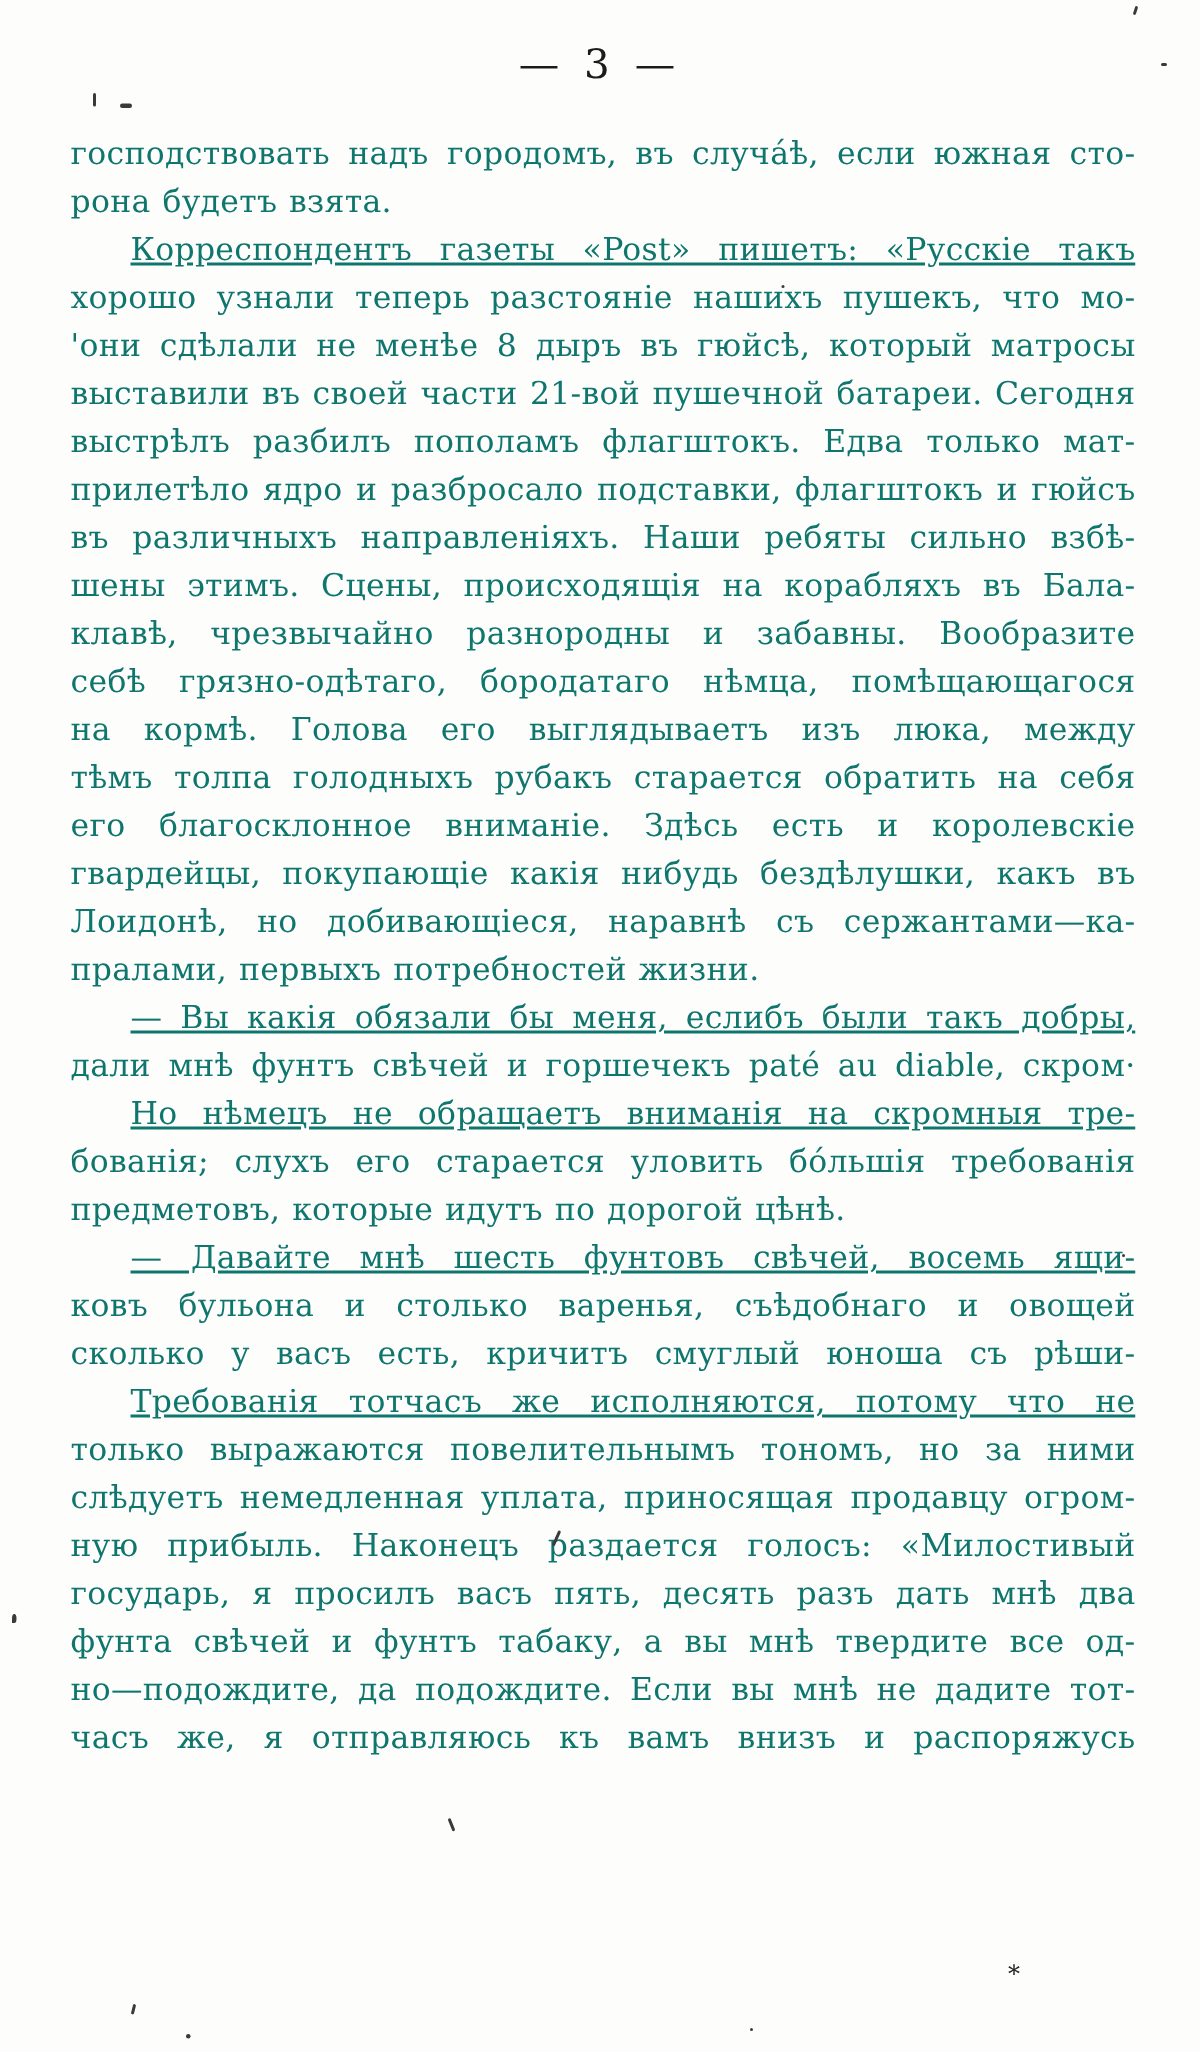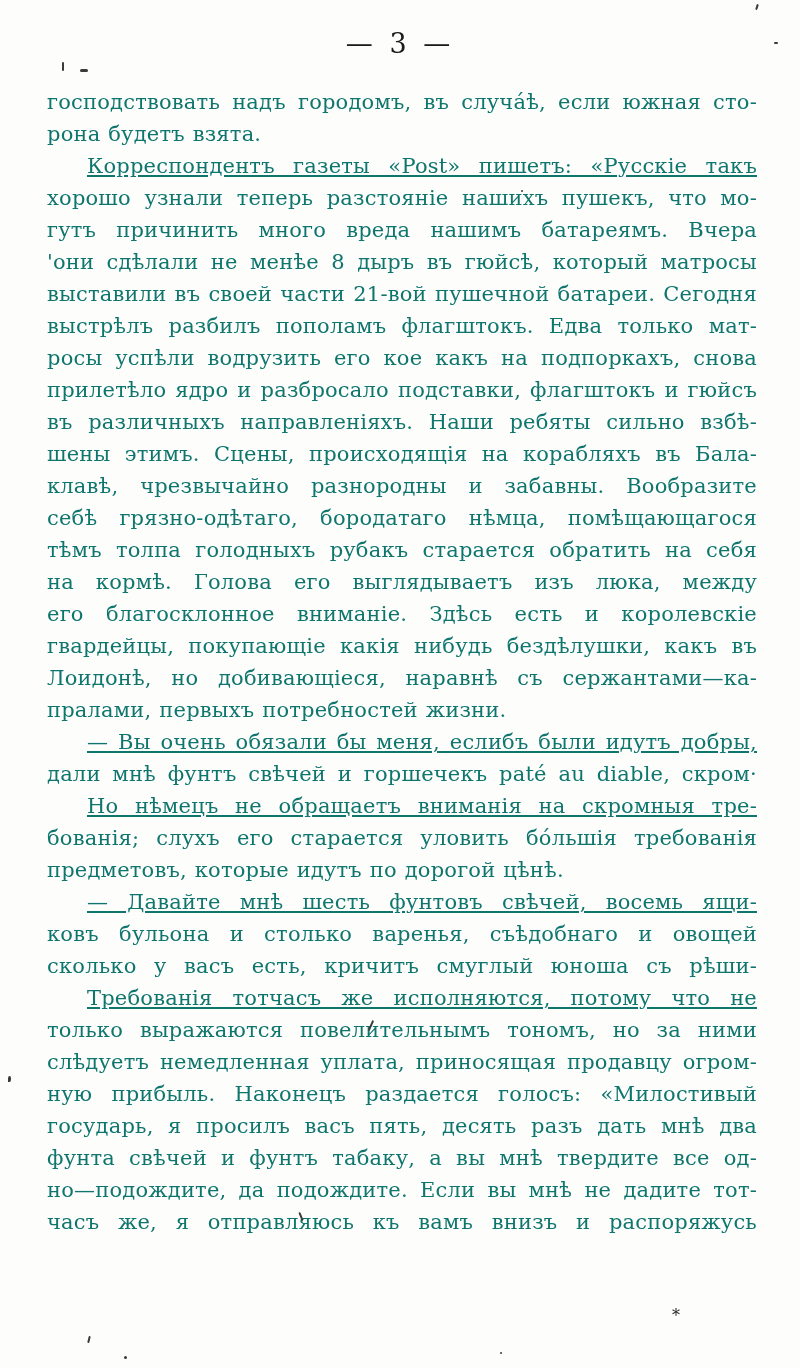--- a/index.html
+++ b/index.html
@@ -81,39 +81,37 @@
   <div class="page-number">— 3 —</div>
 
   <div class="text-body">
       <div class="paragraph">
         <div class="line fill">господствовать надъ городомъ, въ случа́ѣ, если южная сто-</div>
         <div class="line">рона будетъ взята.</div>
       </div>
       <div class="paragraph indent">
         <div class="line fill">Корреспондентъ газеты «Post» пишетъ: «Русскіе такъ</div>
         <div class="line fill">хорошо узнали теперь разстояніе нашихъ пушекъ, что мо-</div>
-        <div class="line fill">гутъ причинить много вреда нашимъ батареямъ. Вчера</div>
         <div class="line fill">'они сдѣлали не менѣе 8 дыръ въ гюйсѣ, который матросы</div>
         <div class="line fill">выставили въ своей части 21-вой пушечной батареи. Сегодня</div>
         <div class="line fill">выстрѣлъ разбилъ пополамъ флагштокъ. Едва только мат-</div>
-        <div class="line fill">росы успѣли водрузить его кое какъ на подпоркахъ, снова</div>
         <div class="line fill">прилетѣло ядро и разбросало подставки, флагштокъ и гюйсъ</div>
         <div class="line fill">въ различныхъ направленіяхъ. Наши ребяты сильно взбѣ-</div>
         <div class="line fill">шены этимъ. Сцены, происходящія на корабляхъ въ Бала-</div>
         <div class="line fill">клавѣ, чрезвычайно разнородны и забавны. Вообразите</div>
         <div class="line fill">себѣ грязно-одѣтаго, бородатаго нѣмца, помѣщающагося</div>
+        <div class="line fill">на кормѣ. Голова его выглядываетъ изъ люка, между</div>
         <div class="line fill">тѣмъ толпа голодныхъ рубакъ старается обратить на себя</div>
-        <div class="line fill">на кормѣ. Голова его выглядываетъ изъ люка, между</div>
         <div class="line fill">его благосклонное вниманіе. Здѣсь есть и королевскіе</div>
         <div class="line fill">гвардейцы, покупающіе какія нибудь бездѣлушки, какъ въ</div>
         <div class="line fill">Лоидонѣ, но добивающіеся, наравнѣ съ сержантами—ка-</div>
         <div class="line">пралами, первыхъ потребностей жизни.</div>
       </div>
       <div class="paragraph indent">
-        <div class="line fill">— Вы очень обязали бы меня, еслибъ были идутъ добры,</div>
+        <div class="line fill">— Вы какія обязали бы меня, еслибъ были такъ добры,</div>
         <div class="line fill">дали мнѣ фунтъ свѣчей и горшечекъ paté au diable, скром·</div>
       </div>
       <div class="paragraph indent">
         <div class="line fill">Но нѣмецъ не обращаетъ вниманія на скромныя тре-</div>
         <div class="line fill">бованія; слухъ его старается уловить бо́льшія требованія</div>
         <div class="line">предметовъ, которые идутъ по дорогой цѣнѣ.</div>
       </div>
       <div class="paragraph indent">
         <div class="line fill">— Давайте мнѣ шесть фунтовъ свѣчей, восемь ящи-</div>
         <div class="line fill">ковъ бульона и столько варенья, съѣдобнаго и овощей</div>

